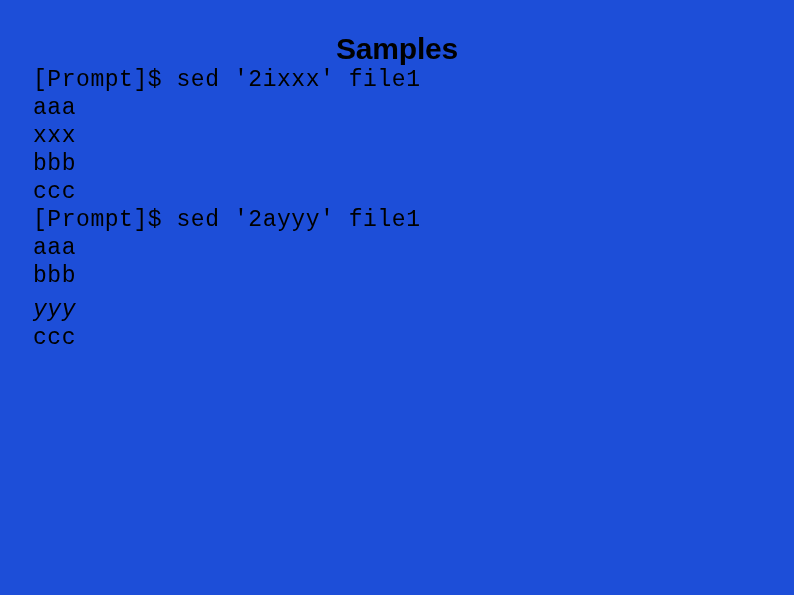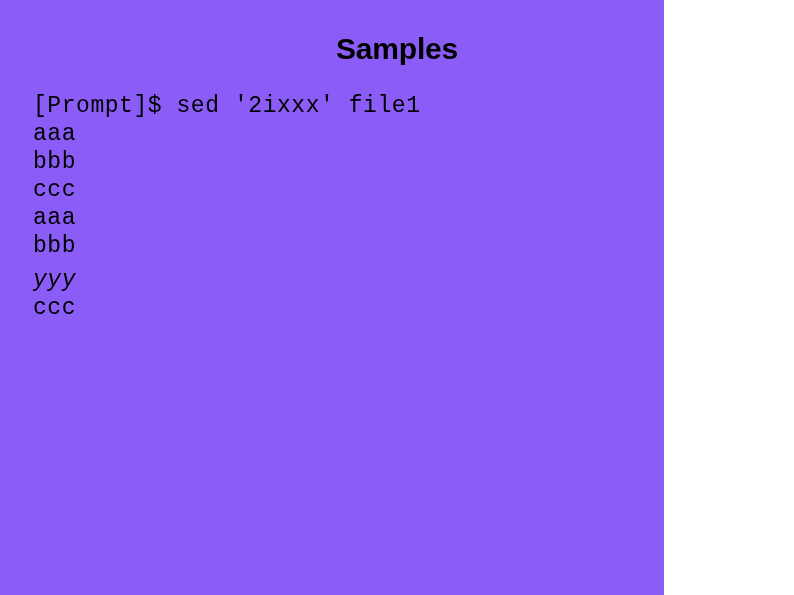--- a/index.html
+++ b/index.html
@@ -9,41 +9,41 @@
   body {
     width: 794px;
     height: 595px;
     background: #ffffff;
     font-family: "Liberation Sans", sans-serif;
     overflow: hidden;
     position: relative;
   }
   #slide {
     position: relative;
-    width: 664px;
+    width: 794px;
     height: 595px;
-    background: #8b5cf6;
+    background: #1d4ed8;
   }
   #slide-title {
     position: absolute;
     left: 0;
     top: 31px;
     width: 794px;
     text-align: center;
     font-family: "Liberation Sans", sans-serif;
     font-weight: bold;
     font-size: 30px;
     line-height: 36px;
     color: #000000;
     letter-spacing: -0.2px;
   }
   #terminal-block {
     position: absolute;
     left: 33px;
-    top: 92px;
+    top: 66px;
     width: 720px;
   }
   .term-line {
     font-family: "Liberation Mono", "DejaVu Sans Mono", monospace;
     font-size: 23px;
     line-height: 28px;
     height: 28px;
     color: #000000;
     white-space: pre;
     letter-spacing: 0.55px;
@@ -56,21 +56,23 @@
 </head>
 <body>
 
 <div id="slide">
 
   <div id="slide-title">Samples</div>
 
   <div id="terminal-block">
       <div class="term-line">[Prompt]$ sed '2ixxx' file1</div>
       <div class="term-line">aaa</div>
+      <div class="term-line">xxx</div>
       <div class="term-line">bbb</div>
       <div class="term-line">ccc</div>
+      <div class="term-line">[Prompt]$ sed '2ayyy' file1</div>
       <div class="term-line">aaa</div>
       <div class="term-line">bbb</div>
       <div class="term-line gap-before">yyy</div>
       <div class="term-line">ccc</div>
     </div>
 
 </div>
 
 </body></html>

